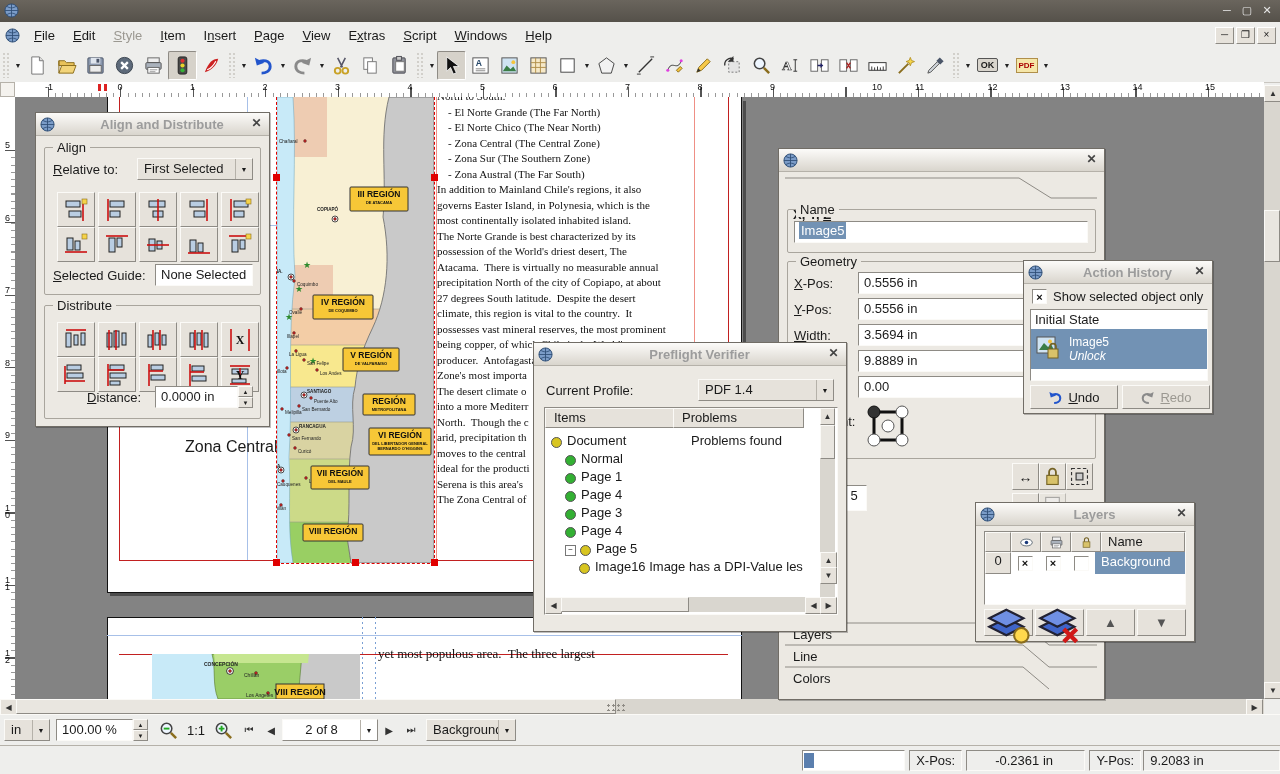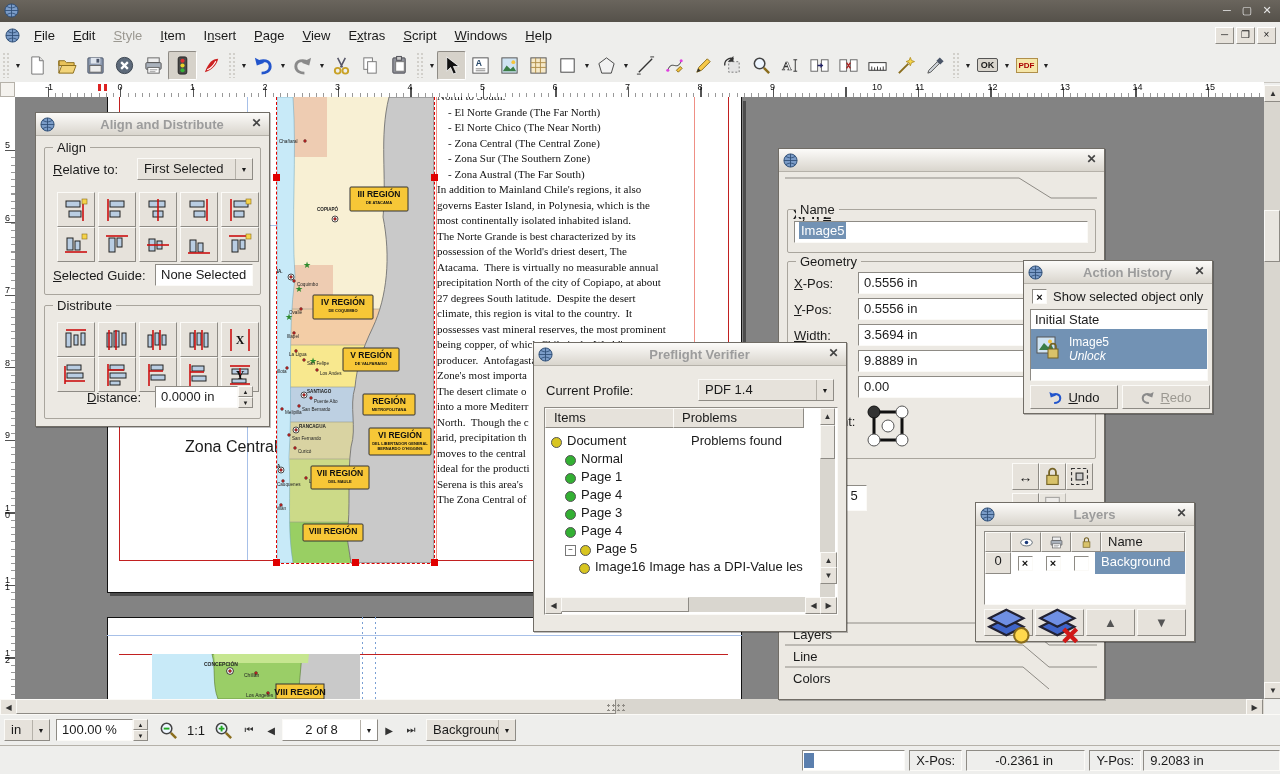--- a/index.html
+++ b/index.html
@@ -375,21 +375,21 @@
       <div class="abs" style="left: 421px; top: 0px; width: 1px; height: 463px; background: rgb(239, 143, 133);"></div>
       <div class="abs" style="left: 679px; top: 0px; width: 1px; height: 463px; background: rgb(239, 143, 133);"></div>
       <div class="abs" style="left: 232px; top: 0px; width: 1px; height: 463px; background: rgb(167, 192, 232);"></div>
       <div class="abs" style="left: 92px; top: 128px; width: 172px; height: 1px; background: rgb(167, 192, 232);"></div>
       <div class="abs" style="left: 92px; top: 538px; width: 635px; height: 1px; background: rgb(167, 192, 232);"></div>
       <div class="abs" style="left: 104px; top: 557px; width: 609px; height: 1px; background: rgb(194, 32, 32);"></div>
       <div class="abs" style="left: 347px; top: 520px; width: 1px; height: 82px; background: repeating-linear-gradient(rgb(122, 159, 212) 0px, rgb(122, 159, 212) 2px, transparent 2px, transparent 5px);"></div>
       <div class="abs" style="left: 360px; top: 520px; width: 1px; height: 82px; background: repeating-linear-gradient(rgb(122, 159, 212) 0px, rgb(122, 159, 212) 2px, transparent 2px, transparent 5px);"></div>
       <div class="abs serif" style="left: 422px; top: -8px; width: 262px; font-size: 11px; line-height: 15.5px;"><div>North to South:</div><div>    - El Norte Grande (The Far North)</div><div>    - El Norte Chico (The Near North)</div><div>    - Zona Central (The Central Zone)</div><div>    - Zona Sur (The Southern Zone)</div><div>    - Zona Austral (The Far South)</div><div>In addition to Mainland Chile's regions, it also</div><div>governs Easter Island, in Polynesia, which is the</div><div>most continentally isolated inhabited island.</div><div></div><div>The Norte Grande is best characterized by its</div><div>possession of the World's driest desert, The</div><div>Atacama.  There is virtually no measurable annual</div><div>precipitation North of the city of Copiapo, at about</div><div>27 degrees South latitude.  Despite the desert</div><div>climate, this region is vital to the country.  It</div><div>possesses vast mineral reserves, the most prominent</div><div>being copper, of which Chile is the World's top</div><div>producer.  Antofagasta, Iquique, and Arica are the</div><div>Zone's most importa</div><div></div><div>The desert climate o</div><div>into a more Mediterr</div><div>North.  Though the c</div><div>arid, precipitation th</div><div>moves to the central</div><div>ideal for the producti</div><div>Serena is this area's</div><div></div><div>The Zona Central of</div></div>
       <div class="abs" style="left: 170px; top: 341px; font-size: 16px;">Zona Central</div>
-      <div class="abs serif" style="left: 363px; top: 549px; width: 330px; font-size: 13px; line-height: 15px;"></div>
+      <div class="abs serif" style="left: 363px; top: 549px; width: 330px; font-size: 13px; line-height: 15px;"><div>yet most populous area.  The three largest</div></div>
       <div class="abs" style="left: 262px; top: 0px; width: 157px; height: 466px; overflow: hidden;">
         <svg width="157" height="466" viewBox="0 0 157 466" style="display:block">
           <rect width="157" height="466" fill="#f8f0d4"></rect>
           <clipPath id="land">
             <path d="M14,0 L112,0 C102,40 110,80 106,120 C114,160 110,200 96,230 C84,255 80,270 78,290 C72,310 80,330 74,350 C70,380 74,410 70,440 L74,466 L12,466 Z"></path>
           </clipPath>
           <rect x="0" y="0" width="130" height="212" fill="#f8f0d4" clip-path="url(#land)"></rect>
           <rect x="0" y="212" width="130" height="36" fill="#f3cda6" clip-path="url(#land)"></rect>
           <rect x="0" y="248" width="130" height="42" fill="#f8e88e" clip-path="url(#land)"></rect>
           <rect x="0" y="290" width="130" height="35" fill="#bdd0e2" clip-path="url(#land)"></rect>

